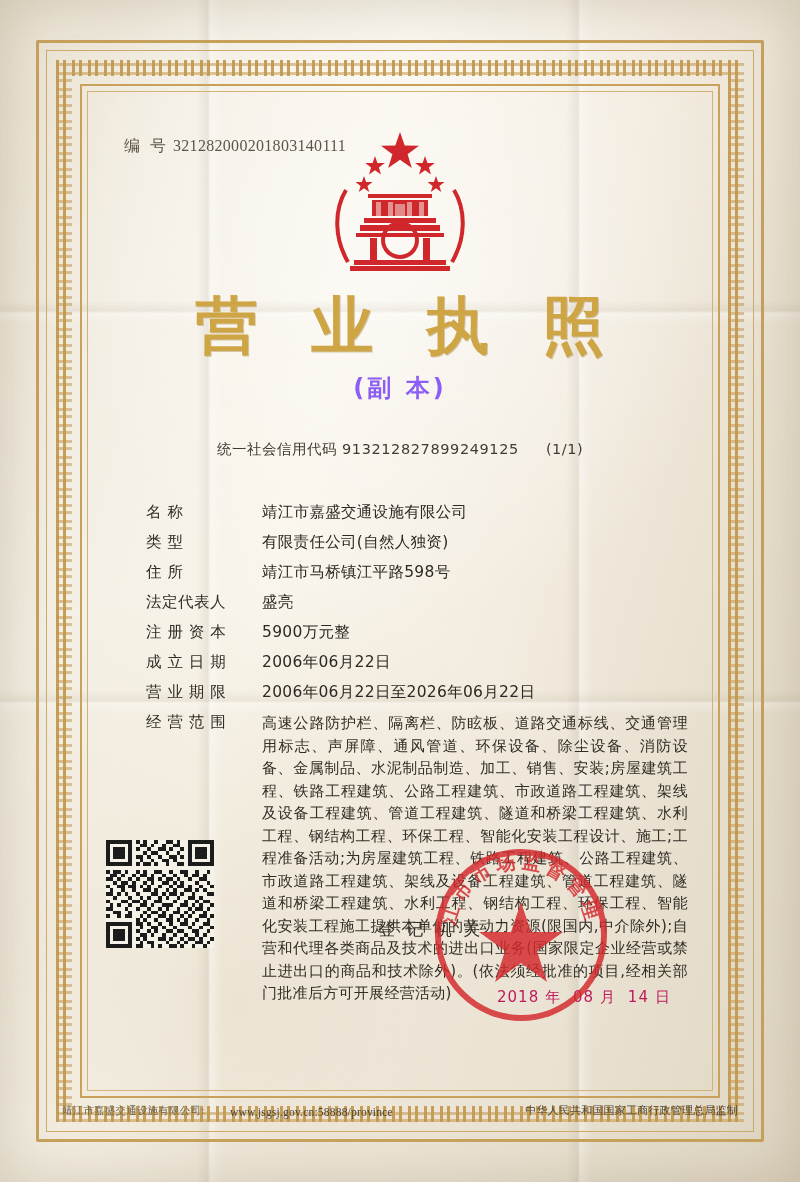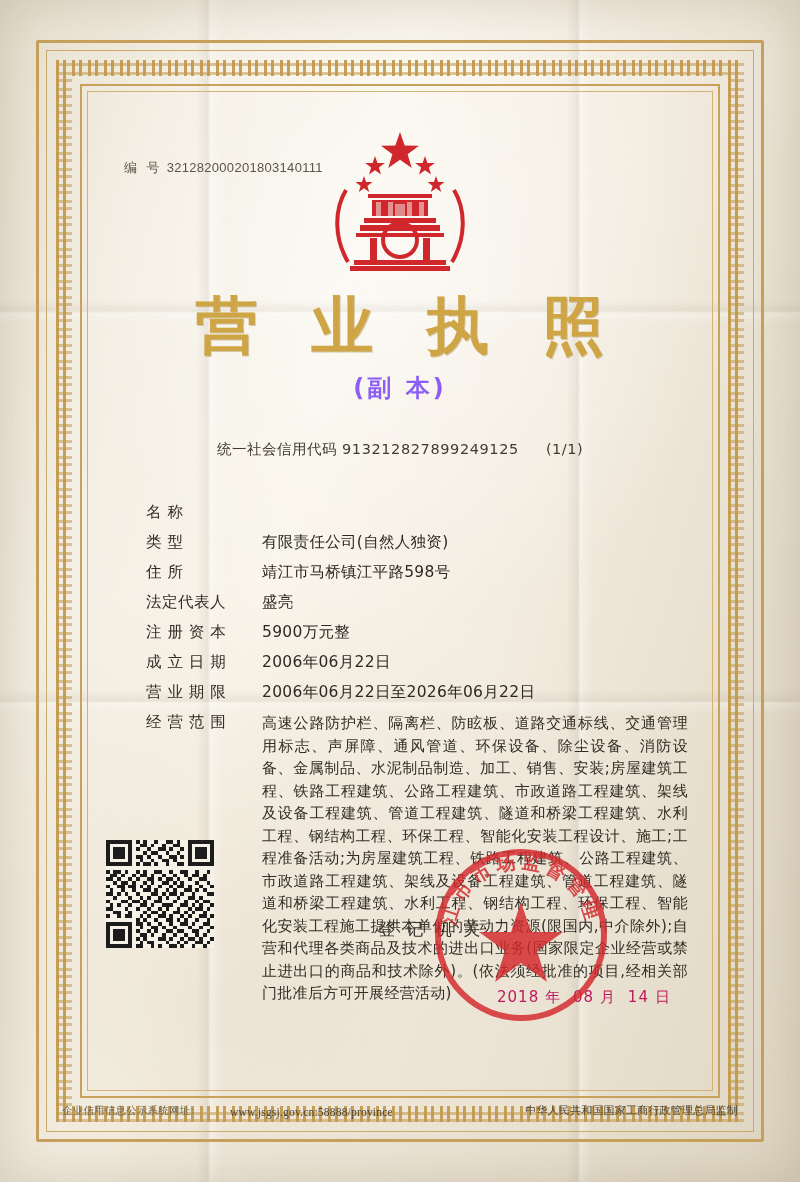--- a/index.html
+++ b/index.html
@@ -108,25 +108,24 @@
   
   .content {
     position: absolute;
     left: 96px; top: 100px; right: 96px; bottom: 100px;
   }
 
   .serial {
     position: absolute;
     left: 28px;
     top: 36px;
-    font-family: Liberation Sans, sans-serif;
-    font-size: 13px;
+    font-family: Liberation Serif, serif;
+    font-size: 16px;
     letter-spacing: 0.3px;
     color: #5a5346;
-    margin-top: 23px;
   }
   .serial .label { letter-spacing: 3px; margin-right: 4px; }
 
   
   .emblem {
     position: absolute;
     left: 50%;
     top: 28px;
     transform: translateX(-50%);
     width: 160px;
@@ -357,20 +356,21 @@
 
     <div class="credit-line">
       <span>统一社会信用代码</span>
       <span class="code">913212827899249125</span>
       <span class="pager">(1/1)</span>
     </div>
 
     <div class="fields">
       <div class="row">
         <div class="k spread">名  称</div>
+        <div class="v">靖江市嘉盛交通设施有限公司</div>
       </div>
       <div class="row">
         <div class="k spread">类  型</div>
         <div class="v">有限责任公司(自然人独资)</div>
       </div>
       <div class="row">
         <div class="k spread">住  所</div>
         <div class="v">靖江市马桥镇江平路598号</div>
       </div>
       <div class="row">
@@ -652,20 +652,20 @@
           <path id="sealArc" d="M 28,95 A 67,67 0 1 1 162,95"></path>
         </defs>
         <circle cx="95" cy="95" r="83" fill="none" stroke="#d4262a" stroke-width="6"></circle>
         <polygon fill="#d4262a" points="95,62 105,92 137,92 111,111 121,142 95,123 69,142 79,111 53,92 85,92"></polygon>
         <text font-family="DejaVu Sans, sans-serif" font-size="19" font-weight="bold" fill="#d4262a" letter-spacing="5">
           <textPath href="#sealArc" startOffset="50%" text-anchor="middle">靖江市市场监督管理局</textPath>
         </text>
       </svg>
     </div>
 
-    <div class="footer-left">企业信用信息公示系统网址:</div>
+    <div class="footer-left">靖江市嘉盛交通设施有限公司:</div>
     <div class="footer-url">www.jsgsj.gov.cn:58888/province</div>
     <div class="footer-right">中华人民共和国国家工商行政管理总局监制</div>
   </div>
 
   <div class="shadow-edge"></div>
   <div class="grain"></div>
 </div>
 
 </body></html>

